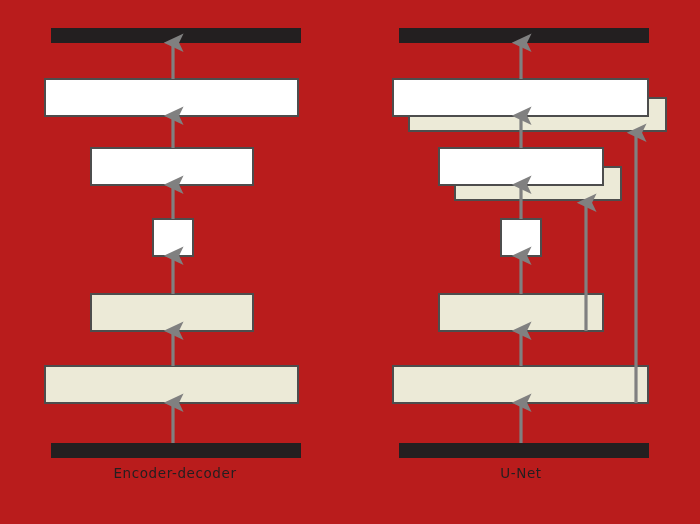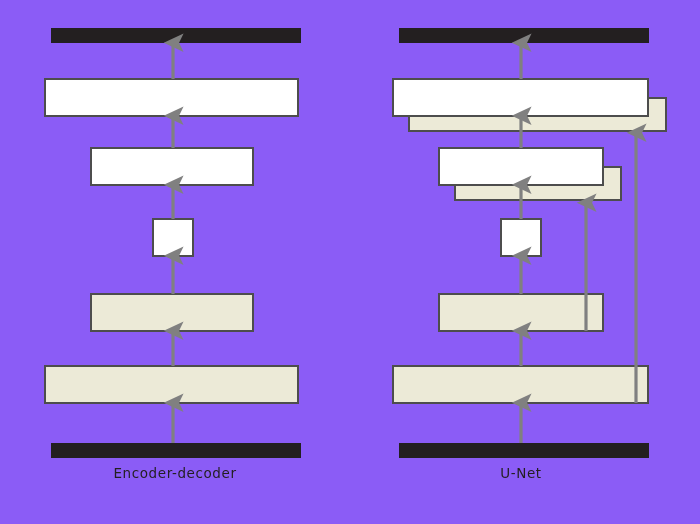--- a/index.html
+++ b/index.html
@@ -10,21 +10,21 @@
   body {
     width: 700px;
     height: 524px;
     font-family: "DejaVu Sans", sans-serif;
     overflow: hidden;
   }
   #figure {
     position: relative;
     width: 700px;
     height: 524px;
-    background: #8b5cf6;
+    background: #b91c1c;
   }
   svg.diagram {
     display: block;
     width: 700px;
     height: 524px;
   }
   .panel-label {
     font-family: "DejaVu Sans", sans-serif;
     font-size: 13.5px;
     fill: #231f20;

